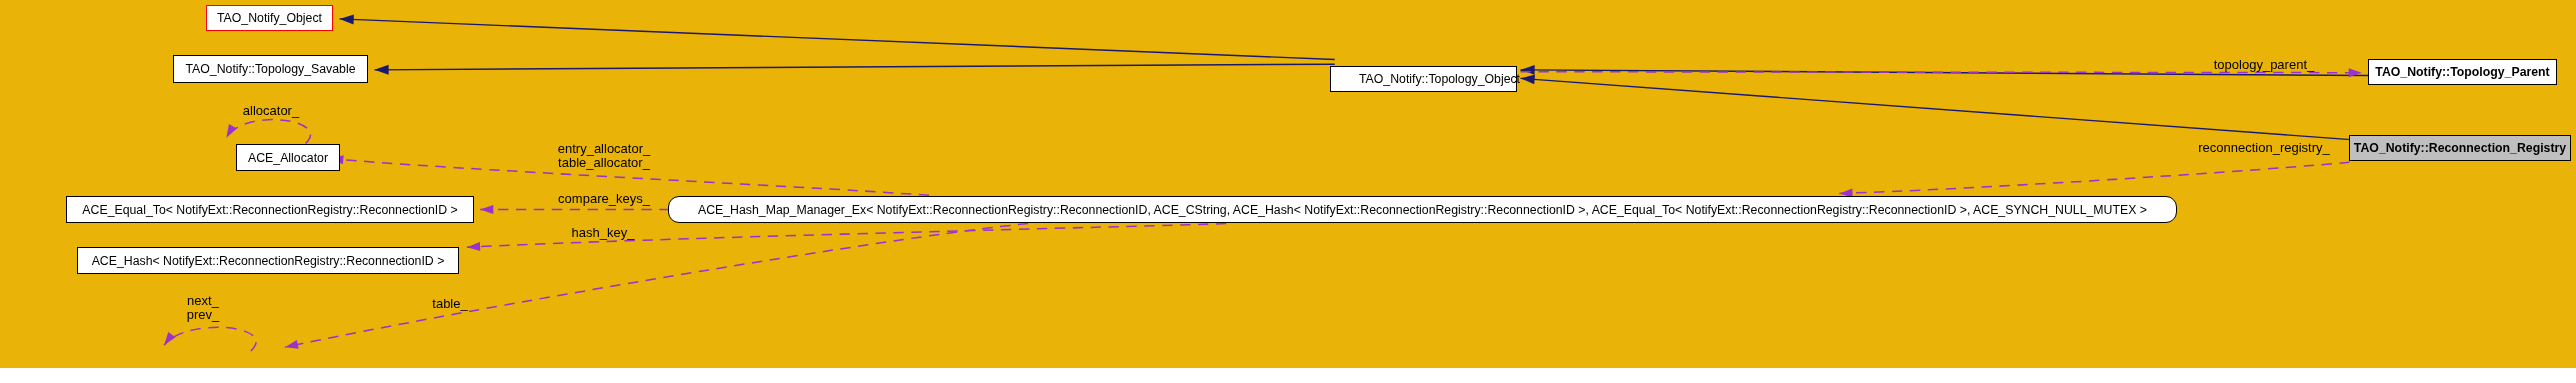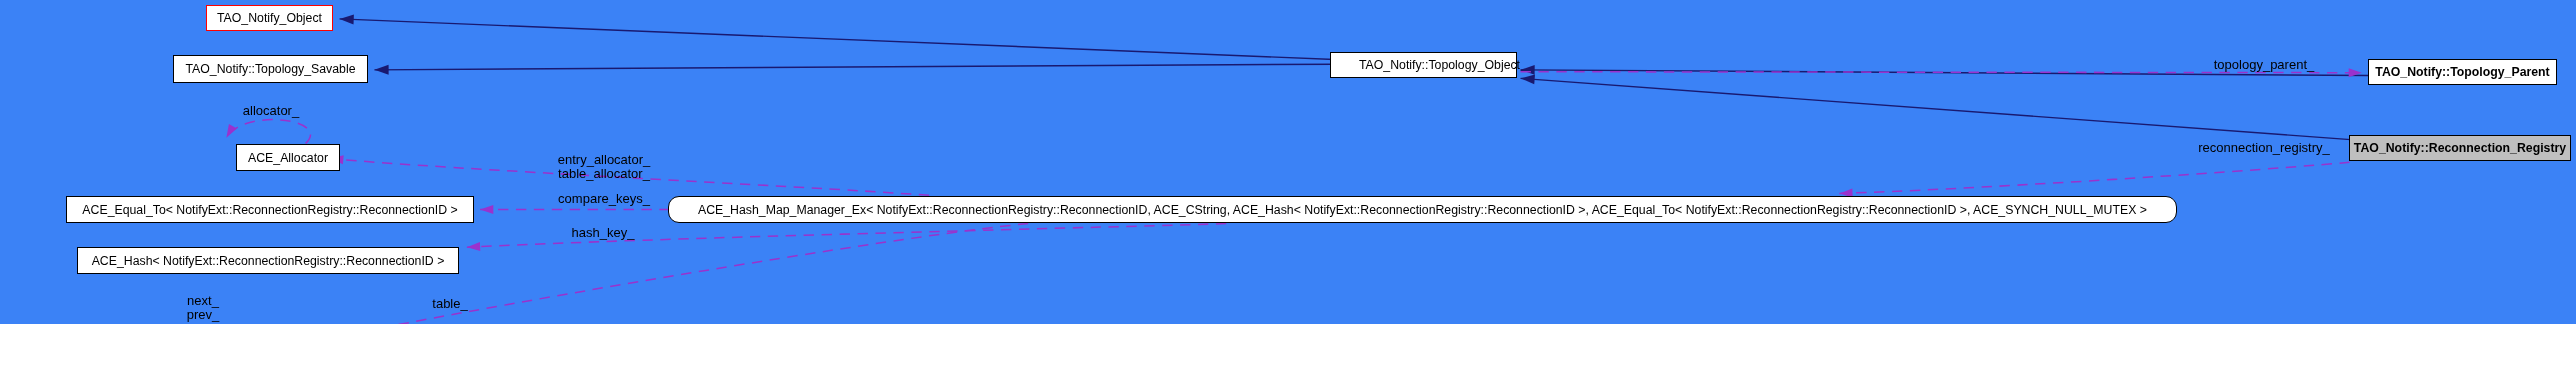--- a/index.html
+++ b/index.html
@@ -1,20 +1,20 @@
 <!DOCTYPE html>
 <html style="font-size:15px"><head>
 <meta charset="utf-8">
 <style>
   html, body { margin: 0; padding: 0; background: #ffffff; }
   #canvas {
     position: relative;
     width: 2576px;
-    height: 324px;
-    background: #3b82f6;
+    height: 368px;
+    background: #eab308;
     font-family: "Liberation Sans", sans-serif;
     overflow: hidden;
   }
   #edges {
     position: absolute;
     left: 0; top: 0;
     width: 2576px; height: 384px;
   }
   .node {
     position: absolute;
@@ -78,31 +78,31 @@
 
   <div class="node" style="left:173px; top:55px; width:195px; height:28px;">TAO_Notify::Topology_Savable</div>
 
   <div class="node" style="left:236px; top:144px; width:104px; height:27px;">ACE_Allocator</div>
 
   <div class="node" style="left:66px; top:196px; width:408px; height:27px;">ACE_Equal_To&lt; NotifyExt::ReconnectionRegistry::ReconnectionID &gt;</div>
 
   <div class="node" style="left:77px; top:247px; width:382px; height:27px;">ACE_Hash&lt; NotifyExt::ReconnectionRegistry::ReconnectionID &gt;</div>
 
 
-  <div class="node" style="left:1330px; top:52px; width:187px; height:26.4px;padding-left:32px;">TAO_Notify::Topology_Object</div>
+  <div class="node" style="left:1330px; top:66px; width:187px; height:26.4px;padding-left:32px;">TAO_Notify::Topology_Object</div>
 
   <div class="node" style="left:668px; top:196px; width:1509px; height:27px;border-radius:11px;">ACE_Hash_Map_Manager_Ex&lt; NotifyExt::ReconnectionRegistry::ReconnectionID, ACE_CString, ACE_Hash&lt; NotifyExt::ReconnectionRegistry::ReconnectionID &gt;, ACE_Equal_To&lt; NotifyExt::ReconnectionRegistry::ReconnectionID &gt;, ACE_SYNCH_NULL_MUTEX &gt;</div>
 
   <div class="node" style="left:2368px; top:59px; width:189px; height:25.5px;font-weight:bold;">TAO_Notify::Topology_Parent</div>
 
   <div class="node current" style="left:2349px; top:135px; width:222px; height:25.5px;font-weight:bold;">TAO_Notify::Reconnection_Registry</div>
 
   <div class="edge-label" style="left:271px; top:104px;">allocator_</div>
 
-  <div class="edge-label" style="left:604px; top:153px;">
+  <div class="edge-label" style="left:604px; top:142px;">
     <span>entry_allocator_</span>
     <span>table_allocator_</span>
   </div>
 
   <div class="edge-label" style="left:604px; top:192px;">compare_keys_</div>
 
   <div class="edge-label" style="left:603px; top:226px;">hash_key_</div>
 
   <div class="edge-label" style="left:450px; top:297px;">table_</div>
 

